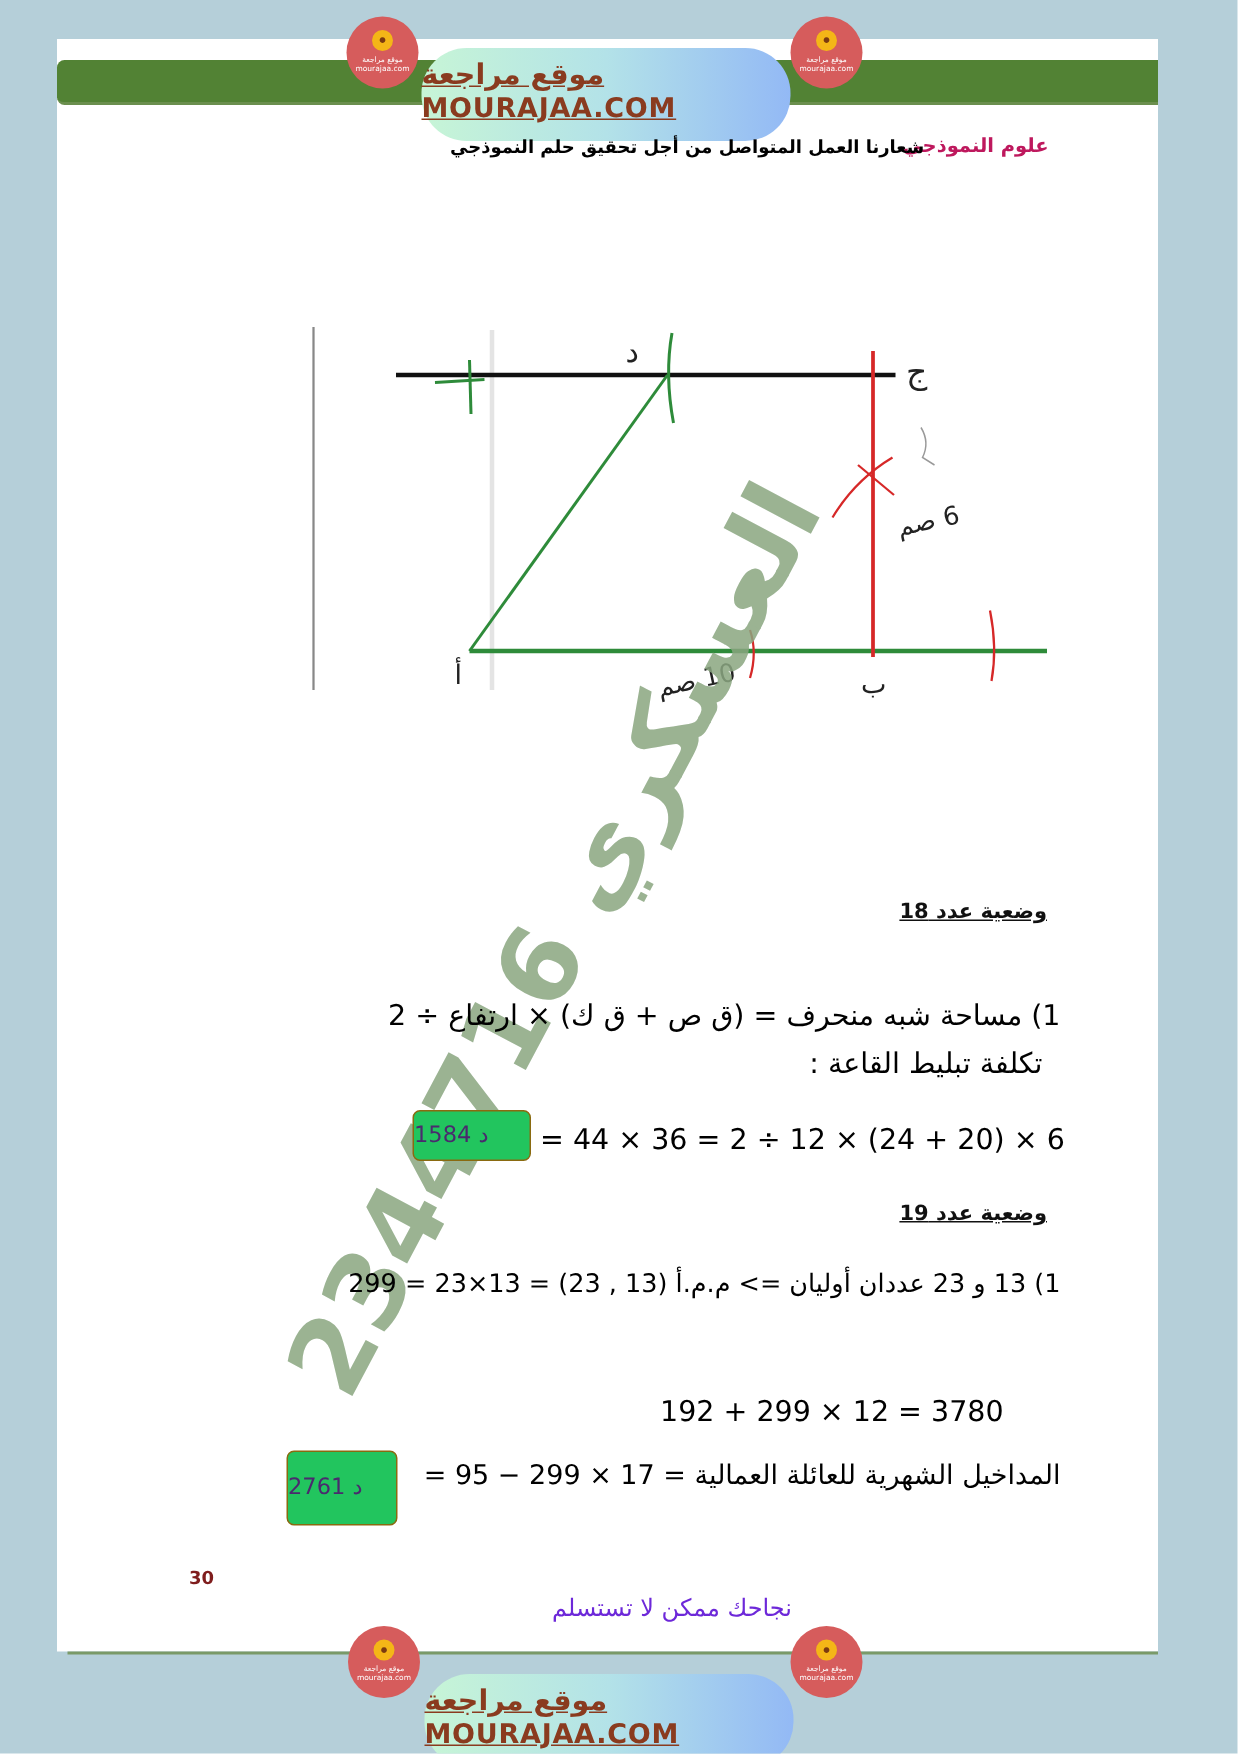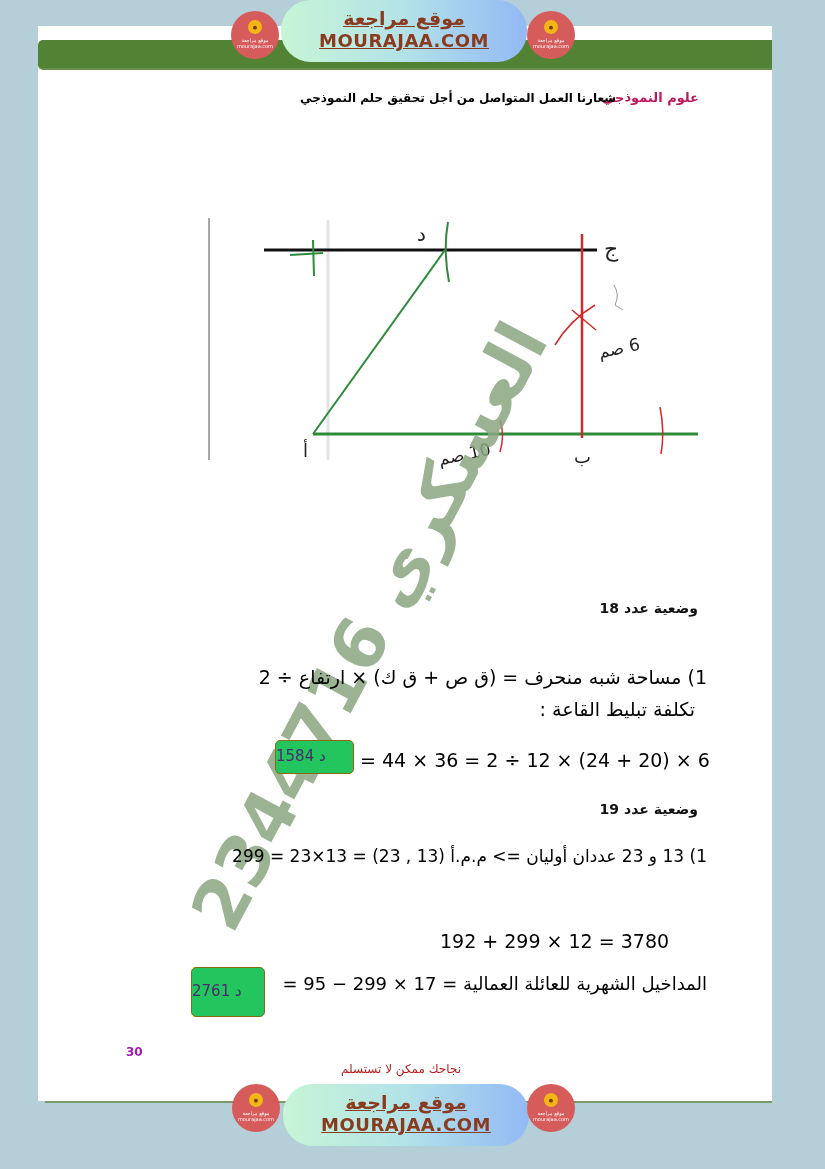--- a/index.html
+++ b/index.html
@@ -18,21 +18,21 @@
     border-bottom:2px solid #6b8f4e;
   }
   .bottom-line {
     position:absolute; left:45px; top:1101px; width:727px; height:2px;
     background:#7a9a68;
   }
   .banner {
     position:absolute; left:281px; width:246px; height:62px;
     border-radius:30px;
     background:linear-gradient(90deg,#c7f5d6 0%,#b3e2e8 50%,#93b9f5 100%);
-    text-align:center; color:#8a3b1f; font-weight:bold;
+    text-align:left; color:#8a3b1f; font-weight:bold;margin-top:32px;
   }
   .banner .ar { font-size:19px; line-height:24px; margin-top:6px; text-decoration:underline; direction:rtl; }
   .banner .en { font-size:18px; line-height:22px; text-decoration:underline; font-family:"DejaVu Sans", sans-serif; letter-spacing:0.5px; }
   .banner.top { top:0px; }
   .banner.bottom { top:1084px; }
   .badge {
     position:absolute; width:48px; height:48px; border-radius:50%;
     background:#d65c5c; text-align:center; color:#fff;
   }
   .badge .dot {
@@ -43,33 +43,33 @@
   .header-subject {
     position:absolute; right:126px; top:90px; font-size:13px; font-weight:bold; color:#be185d;
     direction:rtl; font-family:"DejaVu Sans", sans-serif;
   }
   .header-motto {
     position:absolute; left:300px; top:91px; font-size:12px; font-weight:bold; color:#000000;
     direction:rtl;
   }
   .section-title {
     position:absolute; right:127px; font-size:14px; font-weight:bold; color:#111;
-    direction:rtl;text-align:center;
+    text-decoration:underline; direction:rtl;text-align:center;
   }
   .hand {
     position:absolute; color:#000000; font-family:"DejaVu Sans", sans-serif;
     font-size:19px; white-space:nowrap; direction:rtl;
   }
   .hand.ltr { direction:ltr; }
   .answer-box {
     position:absolute; background:#22c55e; border:1.5px solid #8a6a10; border-radius:5px;
     color:#4a2a6e; font-size:15px; text-align:left; line-height:30px;
   }
-  .page-number { position:absolute; left:126px; top:1045px; font-size:12px; font-weight:bold; color:#a21caf; }
-  .footer-motto { position:absolute; left:341px; top:1062px; font-size:12px; color:#b91c1c; direction:rtl; }
+  .page-number { position:absolute; left:126px; top:1045px; font-size:12px; font-weight:bold; color:#7f1d1d; }
+  .footer-motto { position:absolute; left:368px; top:1062px; font-size:16px; color:#6d28d9; direction:rtl; }
   svg { position:absolute; }
   .watermark {
     position:absolute; left:150px; top:600px; transform:rotate(-62deg); transform-origin:left top;
     font-size:70px; color:#8aa680; font-weight:bold; opacity:0.85; white-space:nowrap;
     font-family:"DejaVu Sans", sans-serif;
   }
 </style>
 </head>
 <body>
 

